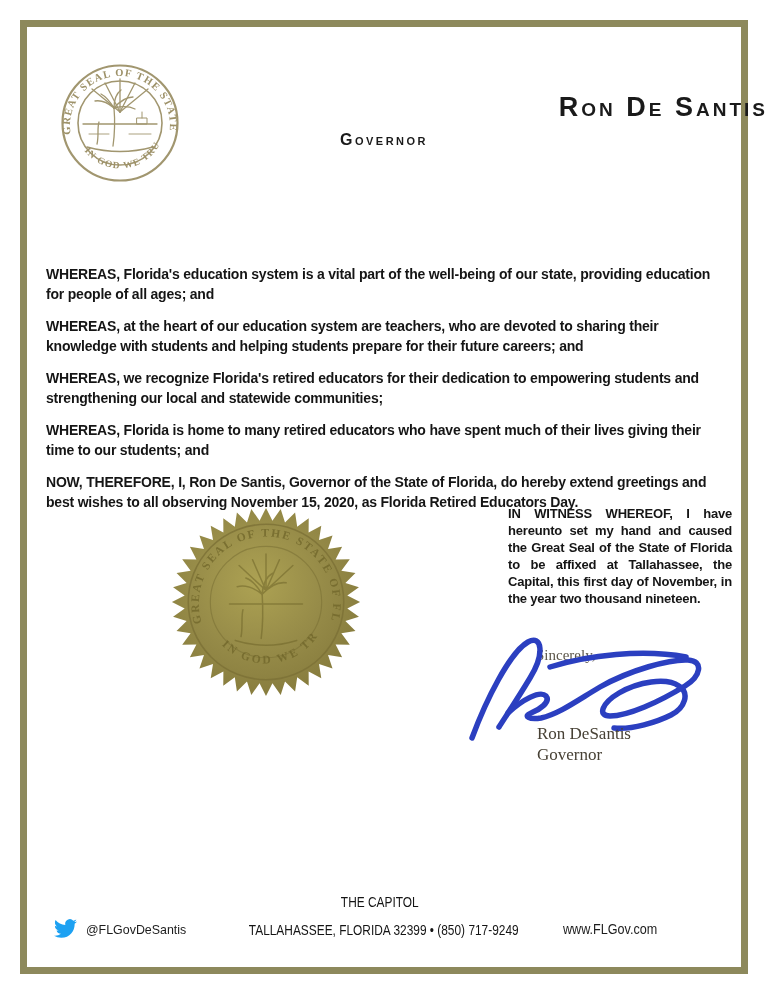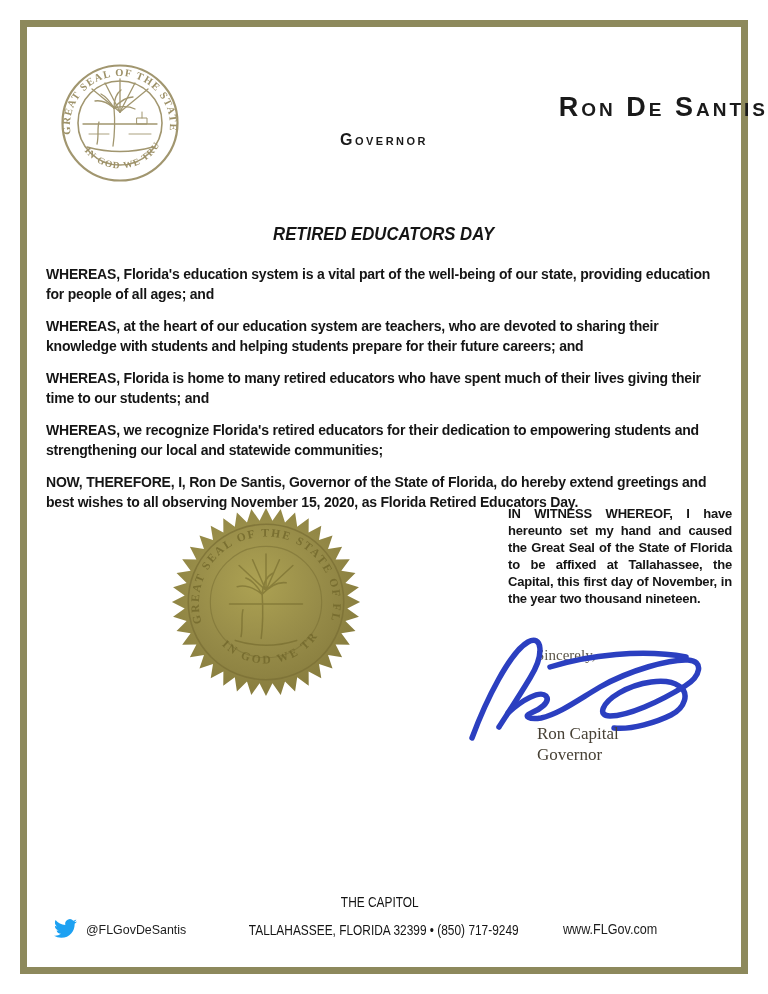--- a/index.html
+++ b/index.html
@@ -107,29 +107,26 @@
       <textPath href="#arcTopH" startOffset="1%">GREAT SEAL OF THE STATE OF FLORIDA</textPath>
     </text>
     <text font-family="Liberation Serif,serif" font-size="9.5" font-weight="bold" fill="#9d9168" letter-spacing="1.2">
       <textPath href="#arcBotH" startOffset="8%">IN GOD WE TRUST</textPath>
     </text>
   </svg>
 
   <div class="hdr-name">Ron De Santis</div>
   <div class="hdr-title">Governor</div>
 
-  <div class="proc-title">
-    <span>RETIRED EDUCATORS DAY</span>
-  </div>
 
   <div class="body-text">
     <p>WHEREAS, Florida's education system is a vital part of the well-being of our state, providing education for people of all ages; and</p>
     <p>WHEREAS, at the heart of our education system are teachers, who are devoted to sharing their knowledge with students and helping students prepare for their future careers; and</p>
+    <p>WHEREAS, we recognize Florida's retired educators for their dedication to empowering students and strengthening our local and statewide communities;</p>
     <p>WHEREAS, Florida is home to many retired educators who have spent much of their lives giving their time to our students; and</p>
-    <p>WHEREAS, we recognize Florida's retired educators for their dedication to empowering students and strengthening our local and statewide communities;</p>
     <p>NOW, THEREFORE, I, Ron De Santis, Governor of the State of Florida, do hereby extend greetings and best wishes to all observing November 15, 2020, as Florida Retired Educators Day.</p>
   </div>
 
   <svg class="gold-seal" viewBox="0 0 200 200">
     <defs>
       <radialGradient id="goldgrad" cx="45%" cy="40%" r="65%">
         <stop offset="0%" stop-color="#ada253"></stop>
         <stop offset="55%" stop-color="#968b48"></stop>
         <stop offset="100%" stop-color="#857a3c"></stop>
       </radialGradient>
@@ -158,21 +155,21 @@
   <div class="witness">IN WITNESS WHEREOF, I have hereunto set my hand and caused the Great Seal of the State of Florida to be affixed at Tallahassee, the Capital, this first day of November, in the year two thousand nineteen.</div>
 
   <div class="sincerely">Sincerely,</div>
   <svg class="sig-svg" viewBox="0 0 250 122">
     <g fill="none" stroke-width="5.5" stroke-linecap="round" stroke-linejoin="round" stroke="#2b3fc0">
       <path d="M14,112 C28,74 52,26 70,16 C84,8 87,28 72,52 C60,72 48,90 41,101"></path>
       <path d="M50,87 C64,74 82,64 88,70 C93,76 81,84 73,87 C65,90 71,94 83,92 C101,88 120,74 142,61 C172,44 212,33 230,34 C246,35 243,50 227,60 C201,76 170,90 152,90 C139,90 144,77 161,67 C180,56 208,51 221,60 C232,67 227,82 213,89 C199,96 174,104 156,102"></path>
       <path d="M92,41 C130,29 185,23 228,31"></path>
     </g>
   </svg>
-  <div class="sig-name">Ron Capital</div>
+  <div class="sig-name">Ron DeSantis</div>
   <div class="sig-role">Governor</div>
 
   <div class="cap-line1">
     <span>THE CAPITOL</span>
   </div>
   <div class="cap-line2">
     <span>TALLAHASSEE, FLORIDA 32399 • (850) 717-9249</span>
   </div>
 
   <svg class="tw-icon" viewBox="0 0 24 24">

